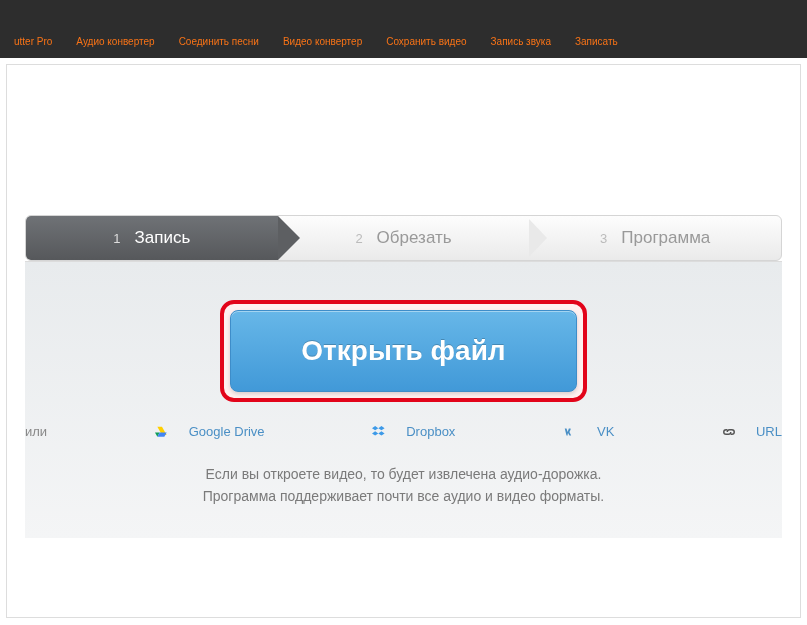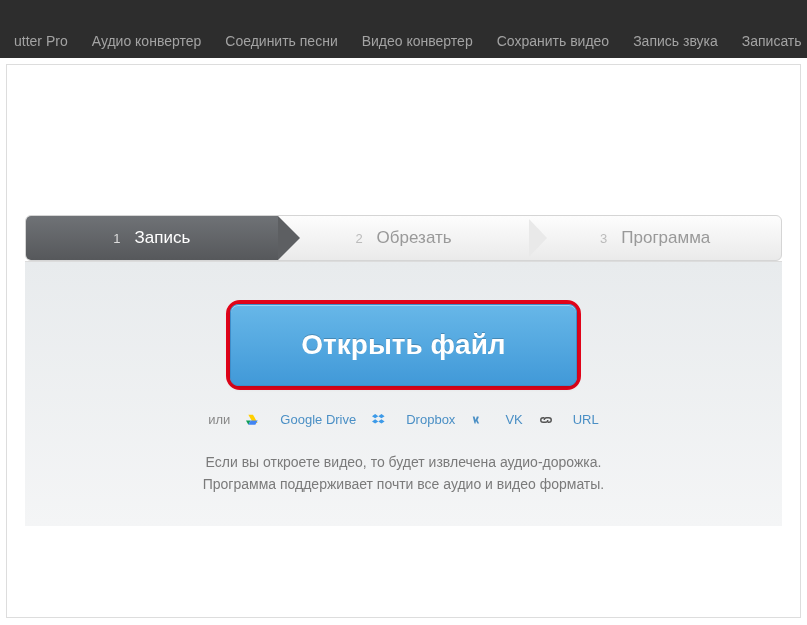--- a/index.html
+++ b/index.html
@@ -13,22 +13,22 @@
     .topnav {
       background: #2d2d2d;
       height: 58px;
       display: flex;
       align-items: center;
       padding: 0 14px;
       gap: 24px;
       white-space: nowrap;
     }
     .topnav-item {
-      color: #a3a3a3;
-      font-size: 14px;
+      color: #f97316;
+      font-size: 10px;
       cursor: pointer;
       margin-top: 24px;
     }
     .content-wrap {
       padding: 40px 18px 0 18px;
       margin: 6px;
       border: 1px solid #ddd;
       height: 554px;
     }
     .spacer-top { height: 110px; }
@@ -88,40 +88,41 @@
       background: linear-gradient(#e8ebed, #f4f5f6);
       border-top: 1px solid #dcdcdc;
       margin-top: 0;
       padding: 38px 0 30px 0;
       text-align: center;
     }
     .highlight-box {
       display: inline-block;
       border: 4px solid #e2041a;
       border-radius: 14px;
+      padding: 6px;
       background: #fff0f0;
     }
     .open-file-btn {
       display: inline-block;
       background: linear-gradient(#67b7e8, #4199d8);
       border: 1px solid #3e8dc9;
       border-radius: 8px;
       color: #fff;
       font-size: 28px;
       font-weight: bold;
       padding: 24px 70px;
       cursor: pointer;
       box-shadow: inset 0 1px 0 rgba(255,255,255,0.4), 0 2px 4px rgba(0,0,0,0.15);
       text-shadow: 0 -1px 0 rgba(0,0,0,0.2);
     }
     .alt-row {
       margin-top: 22px;
       display: flex;
       align-items: center;
-      justify-content: center;
+      justify-content: space-between;
       gap: 16px;
       font-size: 13px;
       color: #888;
     }
     .alt-link {
       color: #4a8fc5;
       cursor: pointer;
       display: inline-flex;
       align-items: center;
       gap: 20px;

